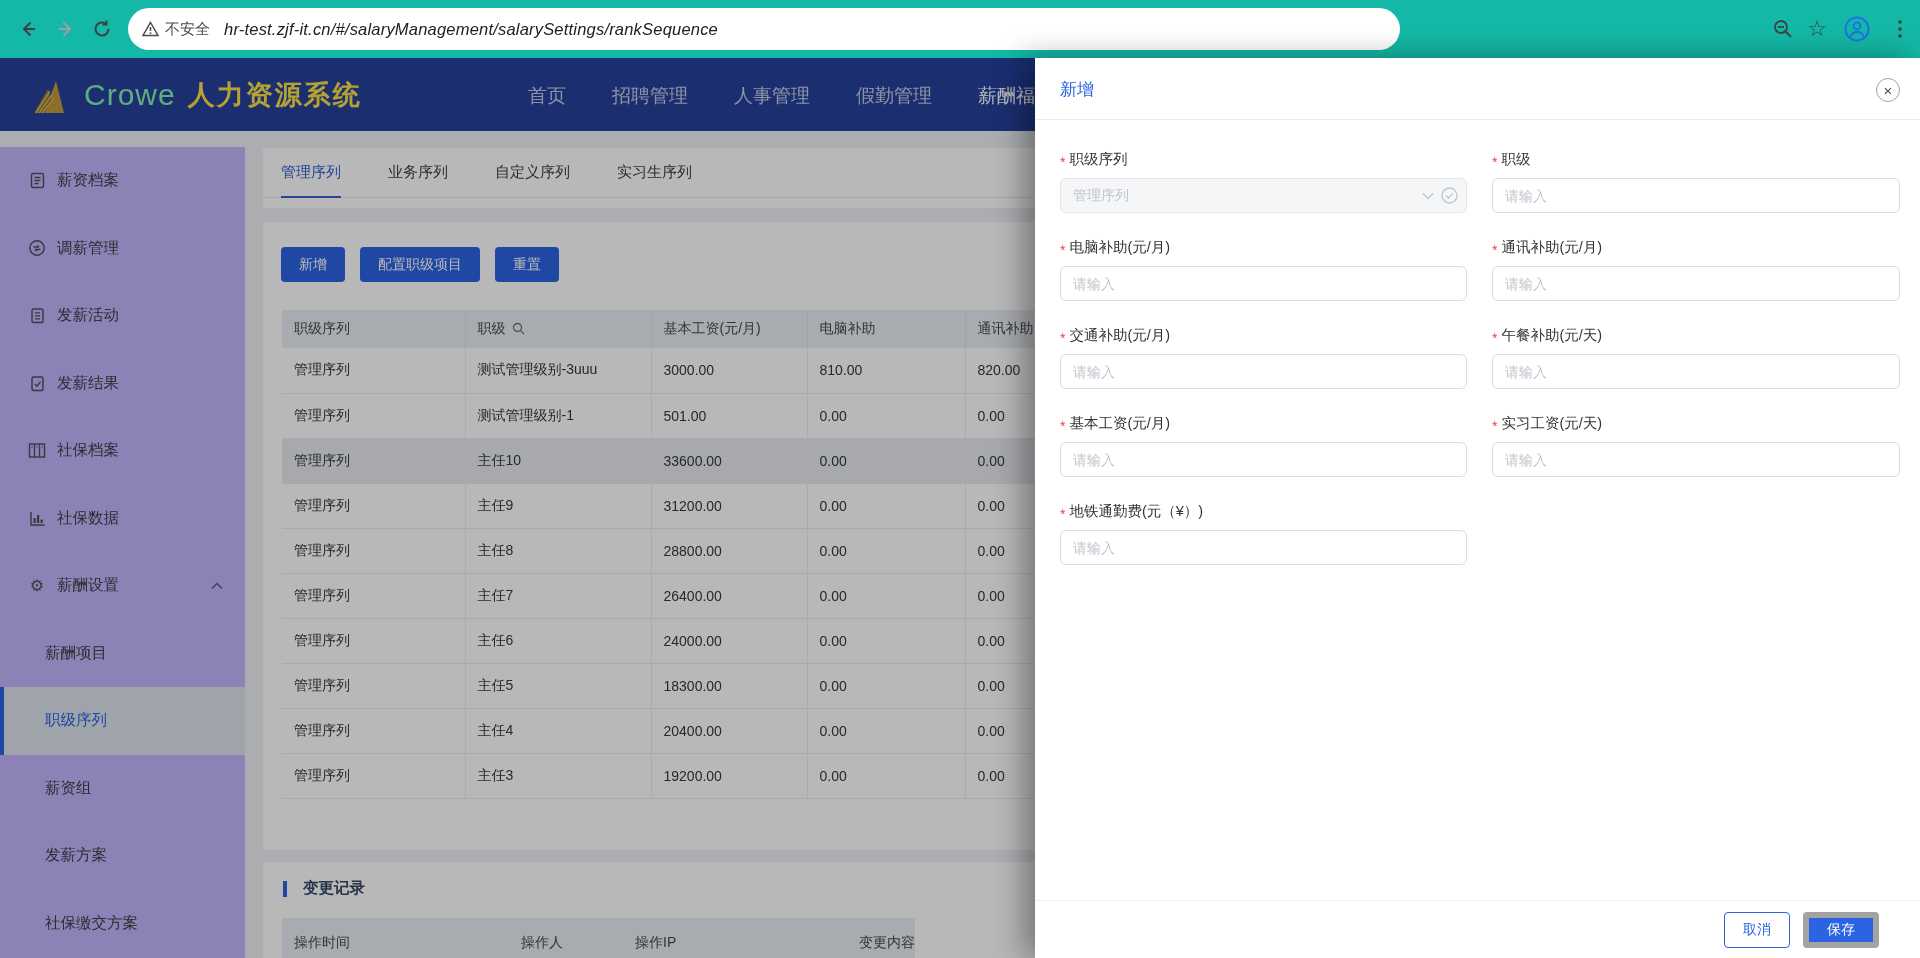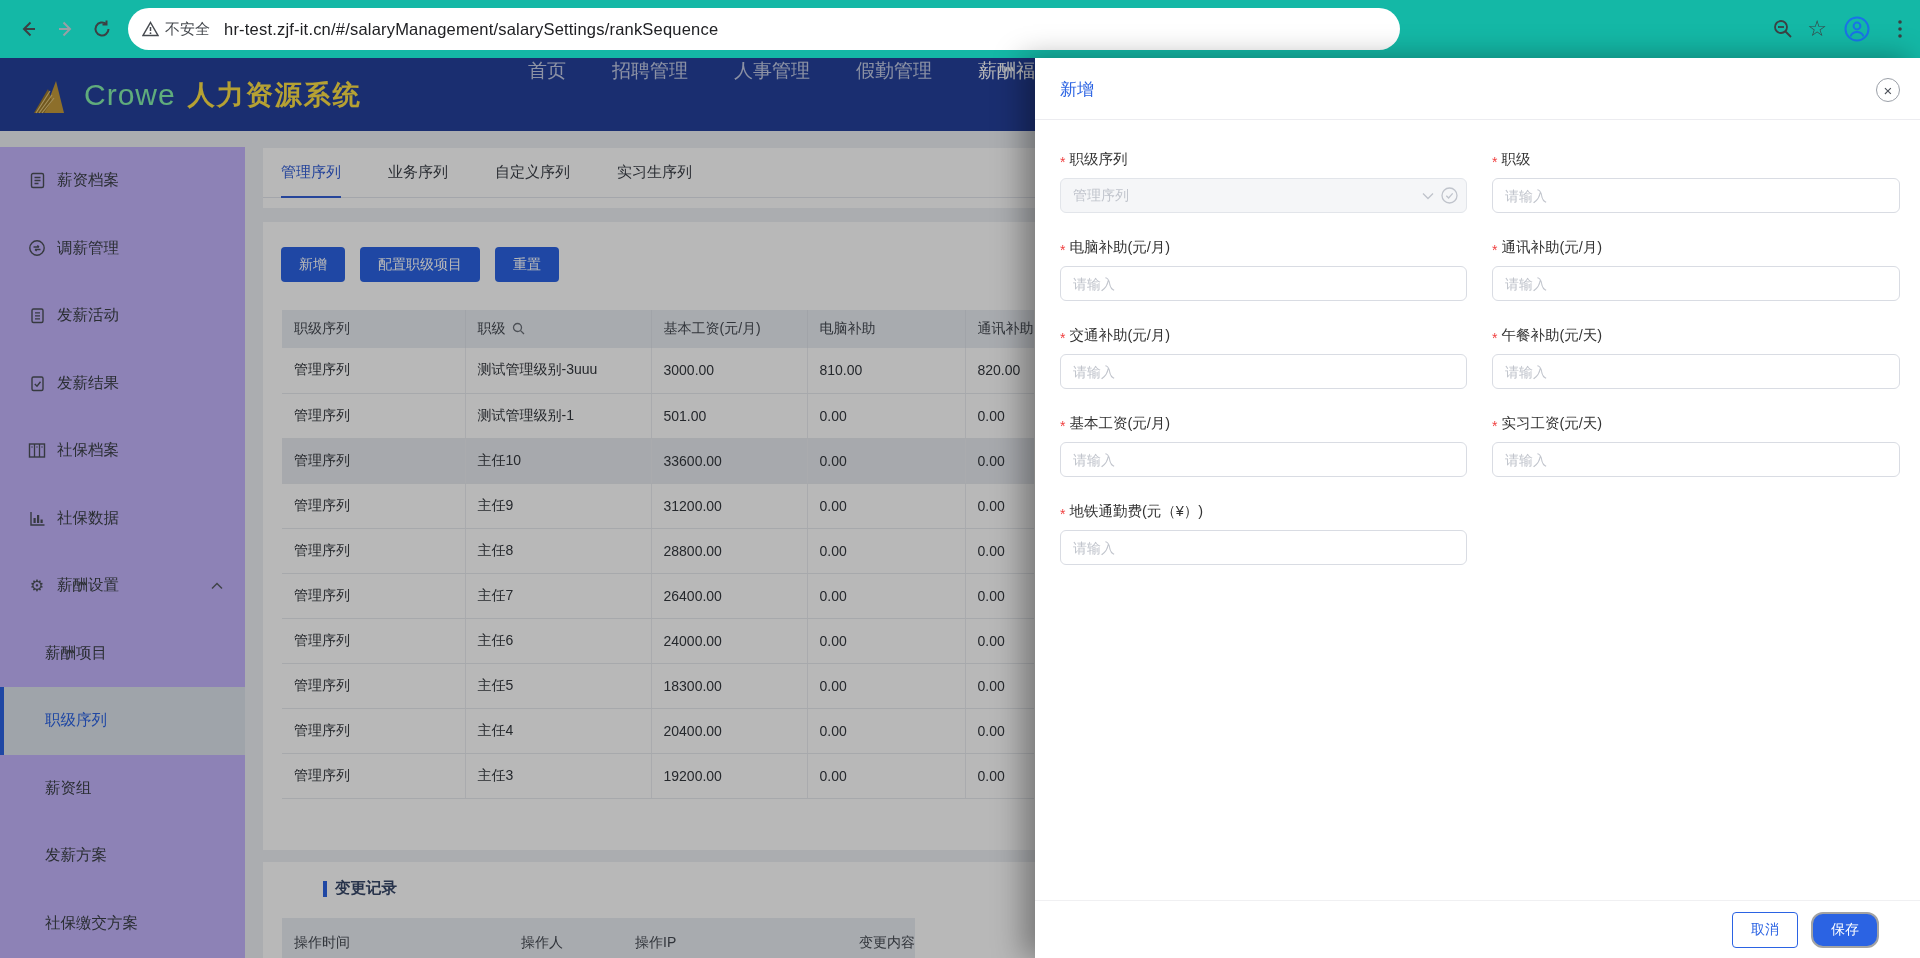--- a/index.html
+++ b/index.html
@@ -3,31 +3,31 @@
 <meta charset="utf-8">
 <style>
   * { margin:0; padding:0; box-sizing:border-box; }
   html,body { width:1920px; height:958px; overflow:hidden; font-family:"Liberation Sans","DejaVu Sans",sans-serif; background:#fff; }
 
   
   .chrome { position:absolute; top:0; left:0; width:1920px; height:58px; background:#14b8a6; }
   .chrome .navbtn { position:absolute; top:13px; width:32px; height:32px; display:flex; align-items:center; justify-content:center; border-radius:50%; cursor:pointer; }
   .omnibox { position:absolute; left:128px; top:8px; width:1272px; height:42px; background:#ffffff; border-radius:21px; display:flex; align-items:center; }
   .sec-chip { display:flex; align-items:center; gap:6px; margin-left:14px; color:#474b50; font-size:15px; }
-  .url-text { margin-left:14px; font-size:16.5px; color:#202124; letter-spacing:0.2px; }
+  .url-text { margin-left:14px; font-size:16.5px; color:#202124; letter-spacing:0.2px;font-style:italic; }
   .chrome-right { position:absolute; right:0; top:0; height:58px; display:flex; align-items:center; }
   .cicon { width:34px; display:flex; justify-content:center; align-items:center; cursor:pointer; }
 
   
   .app { position:absolute; top:58px; left:0; width:1920px; height:900px; background:#eef0f4; }
   .appbar { position:absolute; top:0; left:0; right:0; height:73px; background:#24409c; }
   .brand { position:absolute; left:30px; top:0; height:73px; display:flex; align-items:center; gap:12px; }
   .brand-word { font-size:30px; color:#86efac; letter-spacing:1px; }
   .brand-cn { font-size:27px; color:#fde047; font-weight:bold; letter-spacing:2px; }
-  .topnav { position:absolute; left:528px; top:0; height:75px; display:flex; align-items:flex-start; gap:46px; }
+  .topnav { position:absolute; left:528px; top:0; height:75px; display:flex; align-items:center; gap:46px; }
   .topnav .nitem { font-size:19px; color:rgba(255,255,255,0.72); cursor:pointer; white-space:nowrap; }
   .topnav .nitem.active { color:#ffffff; }
 
   .layout { position:absolute; top:73px; left:0; right:0; bottom:0; }
   .sidebar { position:absolute; left:0; top:16px; width:245px; bottom:0; background:#c4b5fd; }
   .sitem { position:relative; height:67.5px; display:flex; align-items:center; cursor:pointer; color:#3b4047; font-size:15.5px; }
   .sitem .sicon { position:absolute; left:28px; width:18px; height:18px; display:flex; align-items:center; justify-content:center; color:#4b5058; }
   .sitem .slabel { position:absolute; left:57px; }
   .sitem .chev { position:absolute; right:22px; color:#5a5f66; }
   .sitem.child .slabel { left:45px; }
@@ -50,21 +50,21 @@
   .rank-table col:nth-child(1){width:183px;} .rank-table col:nth-child(2){width:186px;}
   .rank-table col:nth-child(3){width:156px;} .rank-table col:nth-child(4){width:158px;}
   .rank-table th { background:#e9edf3; height:38px; text-align:left; padding-left:12px; font-weight:normal; color:#454a52; border-right:1px solid #dfe3ea; }
   .rank-table th:last-child { border-right:none; }
   .rank-table td { height:45px; padding-left:12px; color:#34383e; border-bottom:1px solid #e8eaef; border-right:1px solid #eceef2; background:#fff; }
   .rank-table td:last-child { border-right:none; }
   .rank-table tr.hl td { background:#e8ebf0; }
   .th-search { display:inline-block; vertical-align:-2px; margin-left:6px; }
 
   .card-log { left:18px; right:0; top:731px; height:300px; }
-  .log-title { position:absolute; left:20px; top:16px; display:flex; align-items:center; gap:8px;margin-left:40px; }
+  .log-title { position:absolute; left:20px; top:16px; display:flex; align-items:center; gap:16px; }
   .log-bar { width:4px; height:16px; background:#2b63e3; }
   .log-text { font-size:15.5px; color:#374768; font-weight:bold; }
   .log-table { position:absolute; left:19px; right:0; top:56px; border-collapse:collapse; table-layout:fixed; font-size:14px; }
   .log-table col:nth-child(1){width:227px;} .log-table col:nth-child(2){width:114px;} .log-table col:nth-child(3){width:224px;}
   .log-table th { background:#e9edf3; height:60px; text-align:left; padding-left:12px; font-weight:normal; color:#454a52; vertical-align:top; padding-top:16px; }
 
   
   .mask { position:absolute; inset:0; background:rgba(0,0,0,0.28); z-index:5; }
   .drawer { position:absolute; top:0; right:0; width:885px; bottom:0; background:#ffffff; z-index:10; box-shadow:-12px 0 28px rgba(0,0,0,0.35); }
   .drawer-header { height:62px; border-bottom:1px solid #ececf0; position:relative; }
@@ -72,21 +72,21 @@
   .drawer-close { position:absolute; right:20px; top:20px; width:24px; height:24px; border:1px solid #9ba0a8; border-radius:50%; display:flex; align-items:center; justify-content:center; color:#4a4f57; font-size:15px; cursor:pointer; line-height:1; }
   .form { display:grid; grid-template-columns:407px 408px; column-gap:25px; row-gap:25px; padding:30px 20px 0 25px; }
   .field label { display:flex; align-items:center; gap:4px; font-size:14.5px; color:#333; margin-bottom:9px; }
   .req { color:#f03e3e; font-size:14px; transform:translateY(2px); }
   .inp { width:100%; height:35px; border:1px solid #d9dce3; border-radius:6px; padding:0 12px; font-size:14px; font-family:inherit; color:#333; background:#fff; }
   .inp::placeholder { color:#c0c4cc; }
   .sel { width:100%; height:35px; border:1px solid #e2e5ea; border-radius:6px; background:#f5f6f8; display:flex; align-items:center; padding:0 12px; font-size:14px; color:#c0c4cc; position:relative; cursor:not-allowed; }
   .sel .sel-icons { position:absolute; right:8px; display:flex; align-items:center; gap:7px; color:#c0c4cc; }
   .drawer-footer { position:absolute; left:0; right:0; bottom:0; height:58px; border-top:1px solid #f0f0f2; display:flex; align-items:center; justify-content:flex-end; gap:13px; padding-right:41px; }
   .btn-cancel { height:36px; padding:0 18px; background:#fff; border:1px solid #2b63e3; color:#2b63e3; font-size:14px; border-radius:4px; cursor:pointer; font-family:inherit; }
-  .btn-save { height:36px; padding:0 18px; background:#2b63e3; border:2px solid #a3a3a3; color:#fff; font-size:14px; border-radius:12px; cursor:pointer; font-family:Liberation Mono, monospace; }
+  .btn-save { height:36px; padding:0 18px; background:#2b63e3; border:6px solid #a3a3a3; color:#fff; font-size:14px; border-radius:4px; cursor:pointer; font-family:Liberation Mono, monospace; }
   svg { display:block; }
 </style>
 </head>
 <body>
 
 <div class="chrome">
   <div class="navbtn" style="left:12px">
     <svg width="20" height="20" viewBox="0 0 20 20">
         <path d="M12.5 3.5 L6 10 L12.5 16.5" stroke="#3c4043" stroke-width="2" fill="none"></path>
         <path d="M6 10 H17" stroke="#3c4043" stroke-width="2" fill="none"></path>

